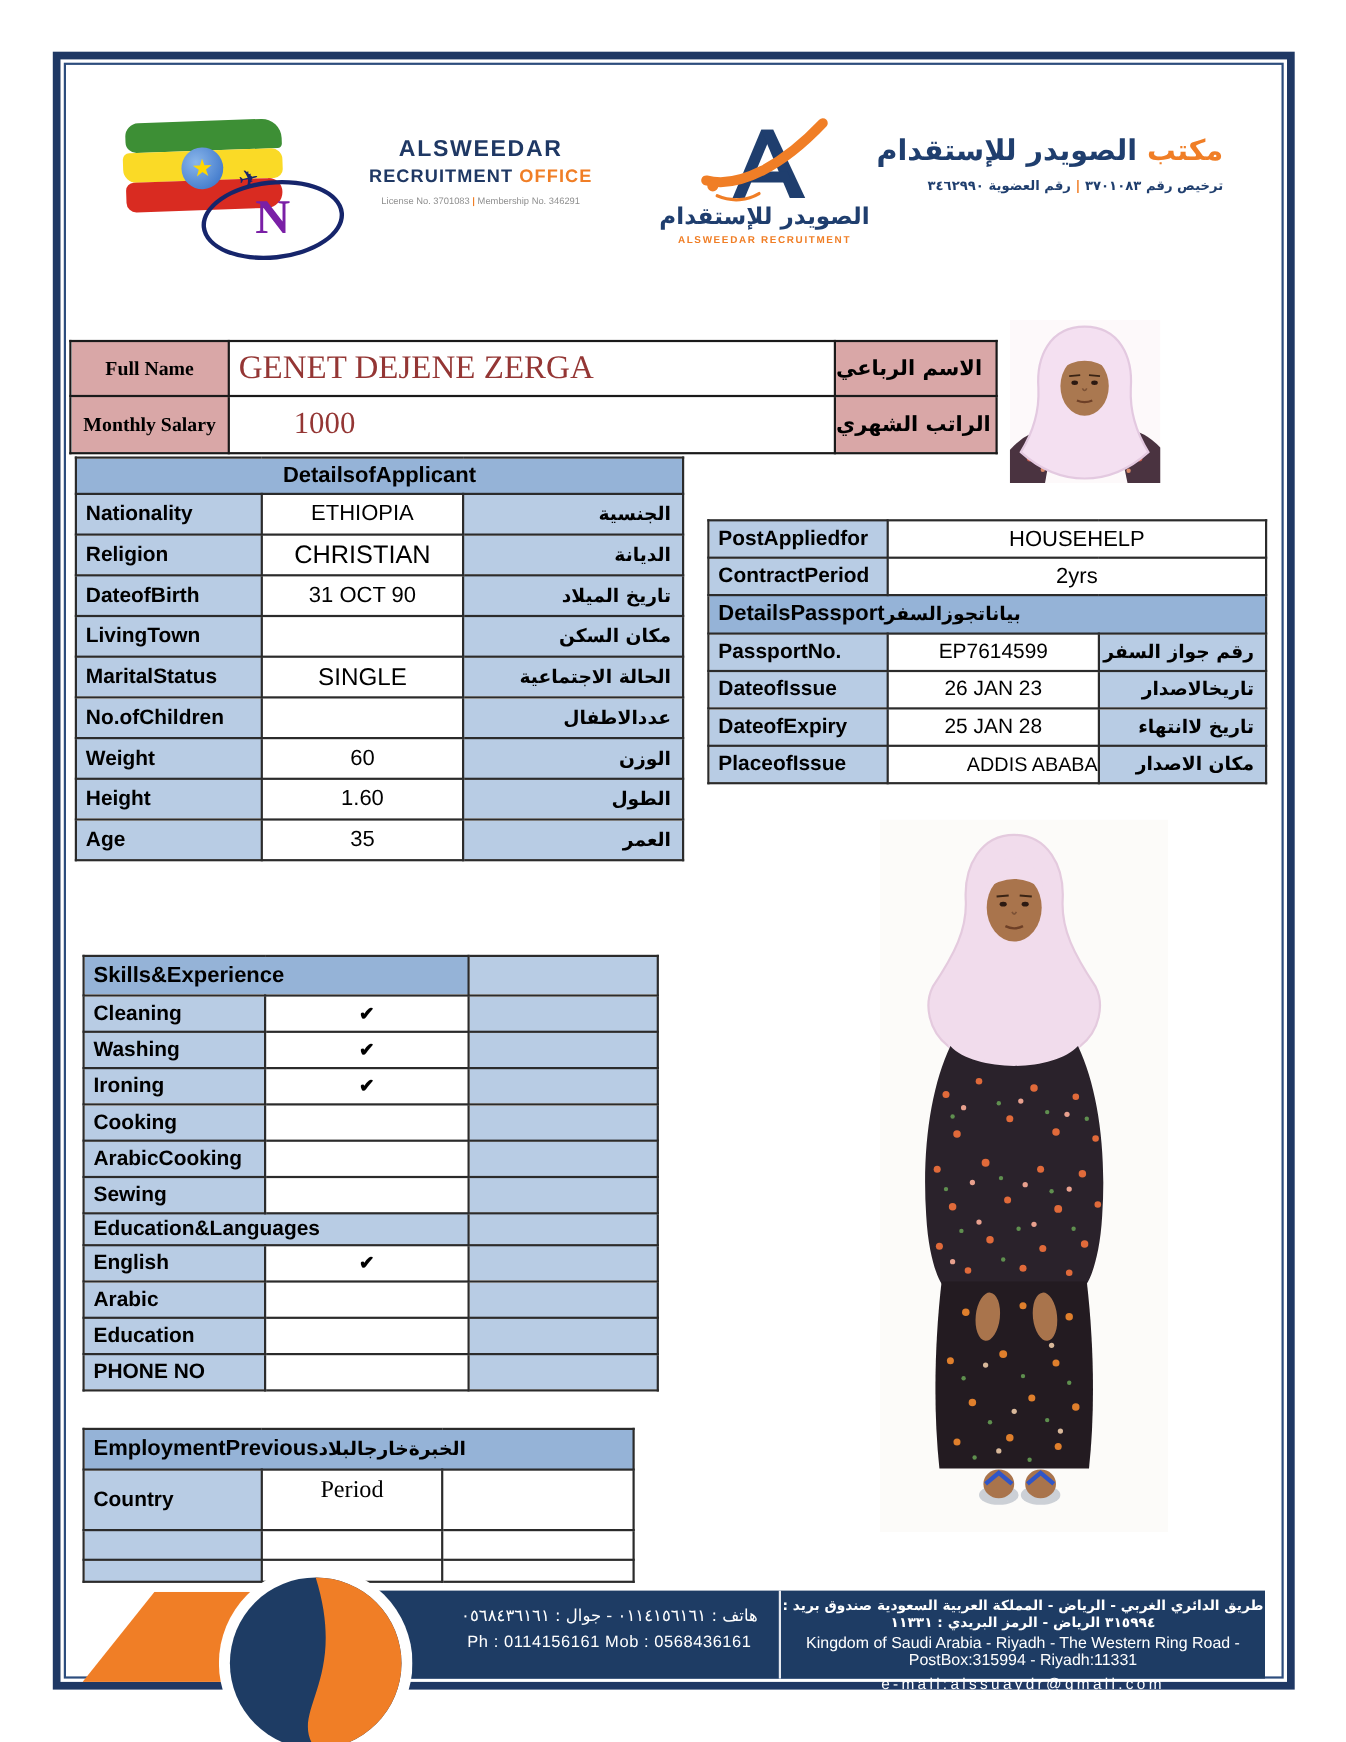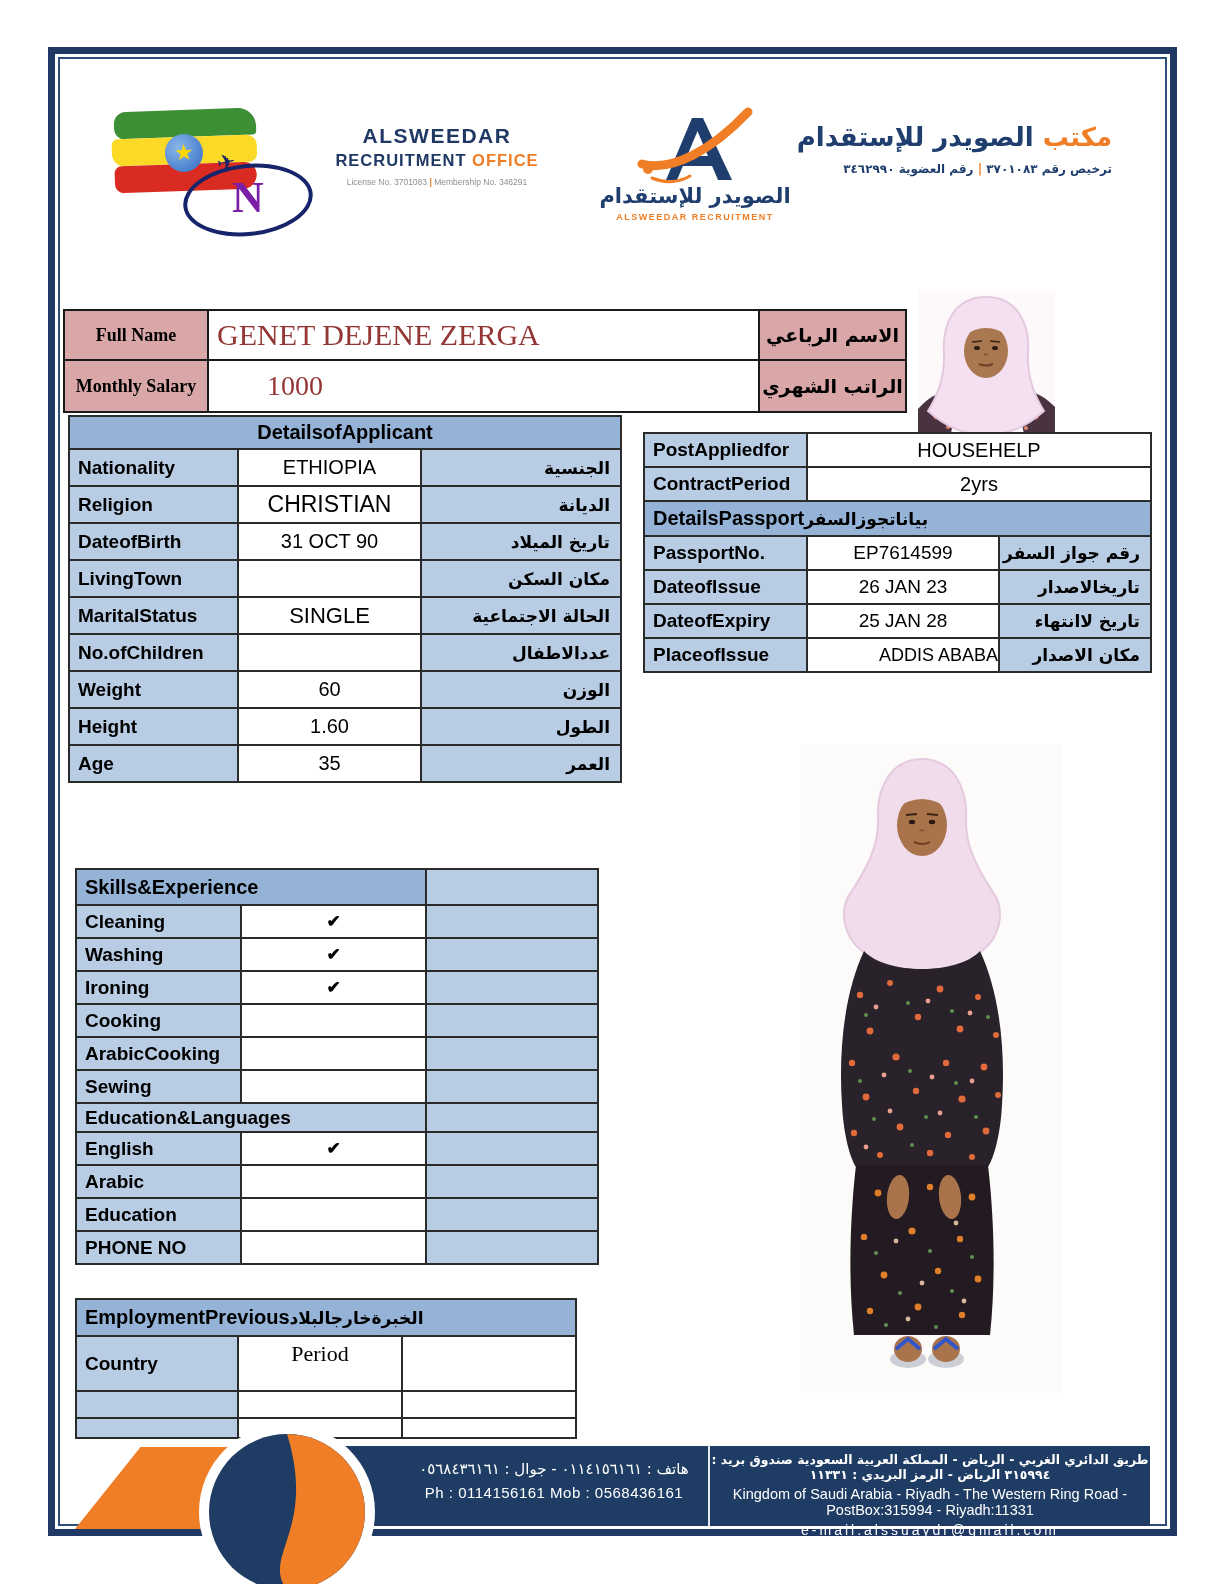--- a/index.html
+++ b/index.html
@@ -58,25 +58,25 @@
   .val{background:#fff;text-align:center;font-size:20px;}
   .arb{background:var(--lightBlue);font-weight:bold;font-size:17px;text-align:right;
        padding-right:10px;direction:rtl;font-family:"DejaVu Sans",sans-serif;}
 
   
   .nametab{left:63px;top:309px;}
   .nametab td{border:2px solid #1a1a1a;}
   .nm-lab{background:var(--pink);text-align:center;font-family:"Liberation Serif",serif;
           font-weight:bold;font-size:18px;}
   .nm-val{background:#fff;font-family:"Liberation Serif",serif;color:var(--darkRed);text-align:left;}
-  .nm-ar{background:var(--pink);text-align:center;font-family:"DejaVu Sans",sans-serif;
+  .nm-ar{background:var(--pink);text-align:left;font-family:"DejaVu Sans",sans-serif;
          font-weight:bold;font-size:19px;direction:rtl;}
 
   .details{left:68px;top:415px;}
-  .apptab{left:643px;top:432px;border-radius:19px;}
+  .apptab{left:643px;top:472px;border-radius:19px;}
   .skills{left:75px;top:868px;}
   .emp{left:75px;top:1298px;}
   .check{font-size:17px;font-weight:bold;}
 
   
   .portrait{left:918px;top:291px;width:137px;height:148px;}
   .fullbody{left:800px;top:745px;width:262px;height:648px;}
 
   
   .orange-par{left:75px;top:1447px;width:252px;height:82px;background:var(--orange);

